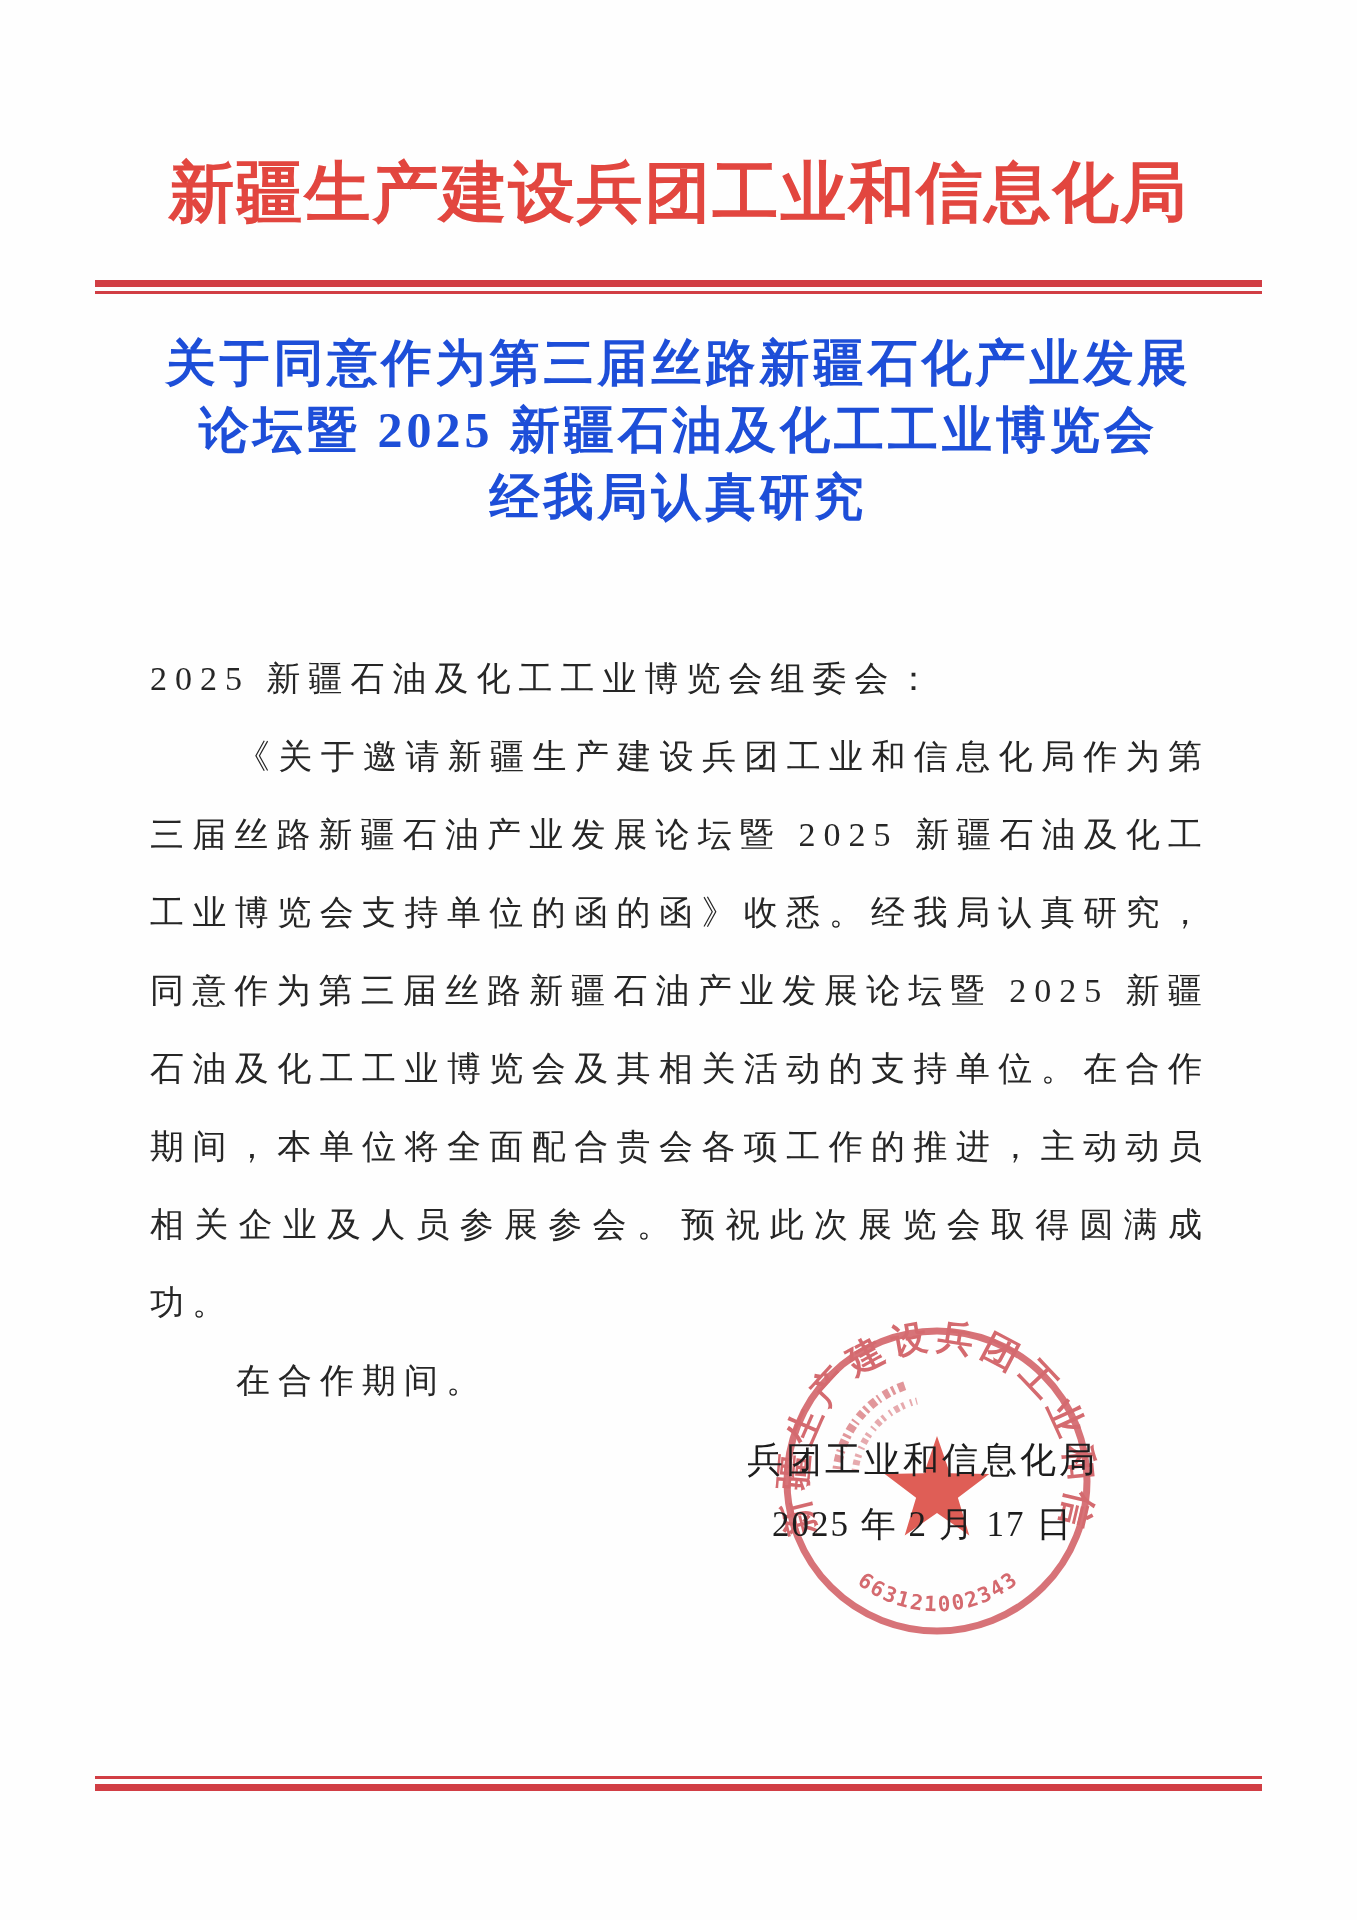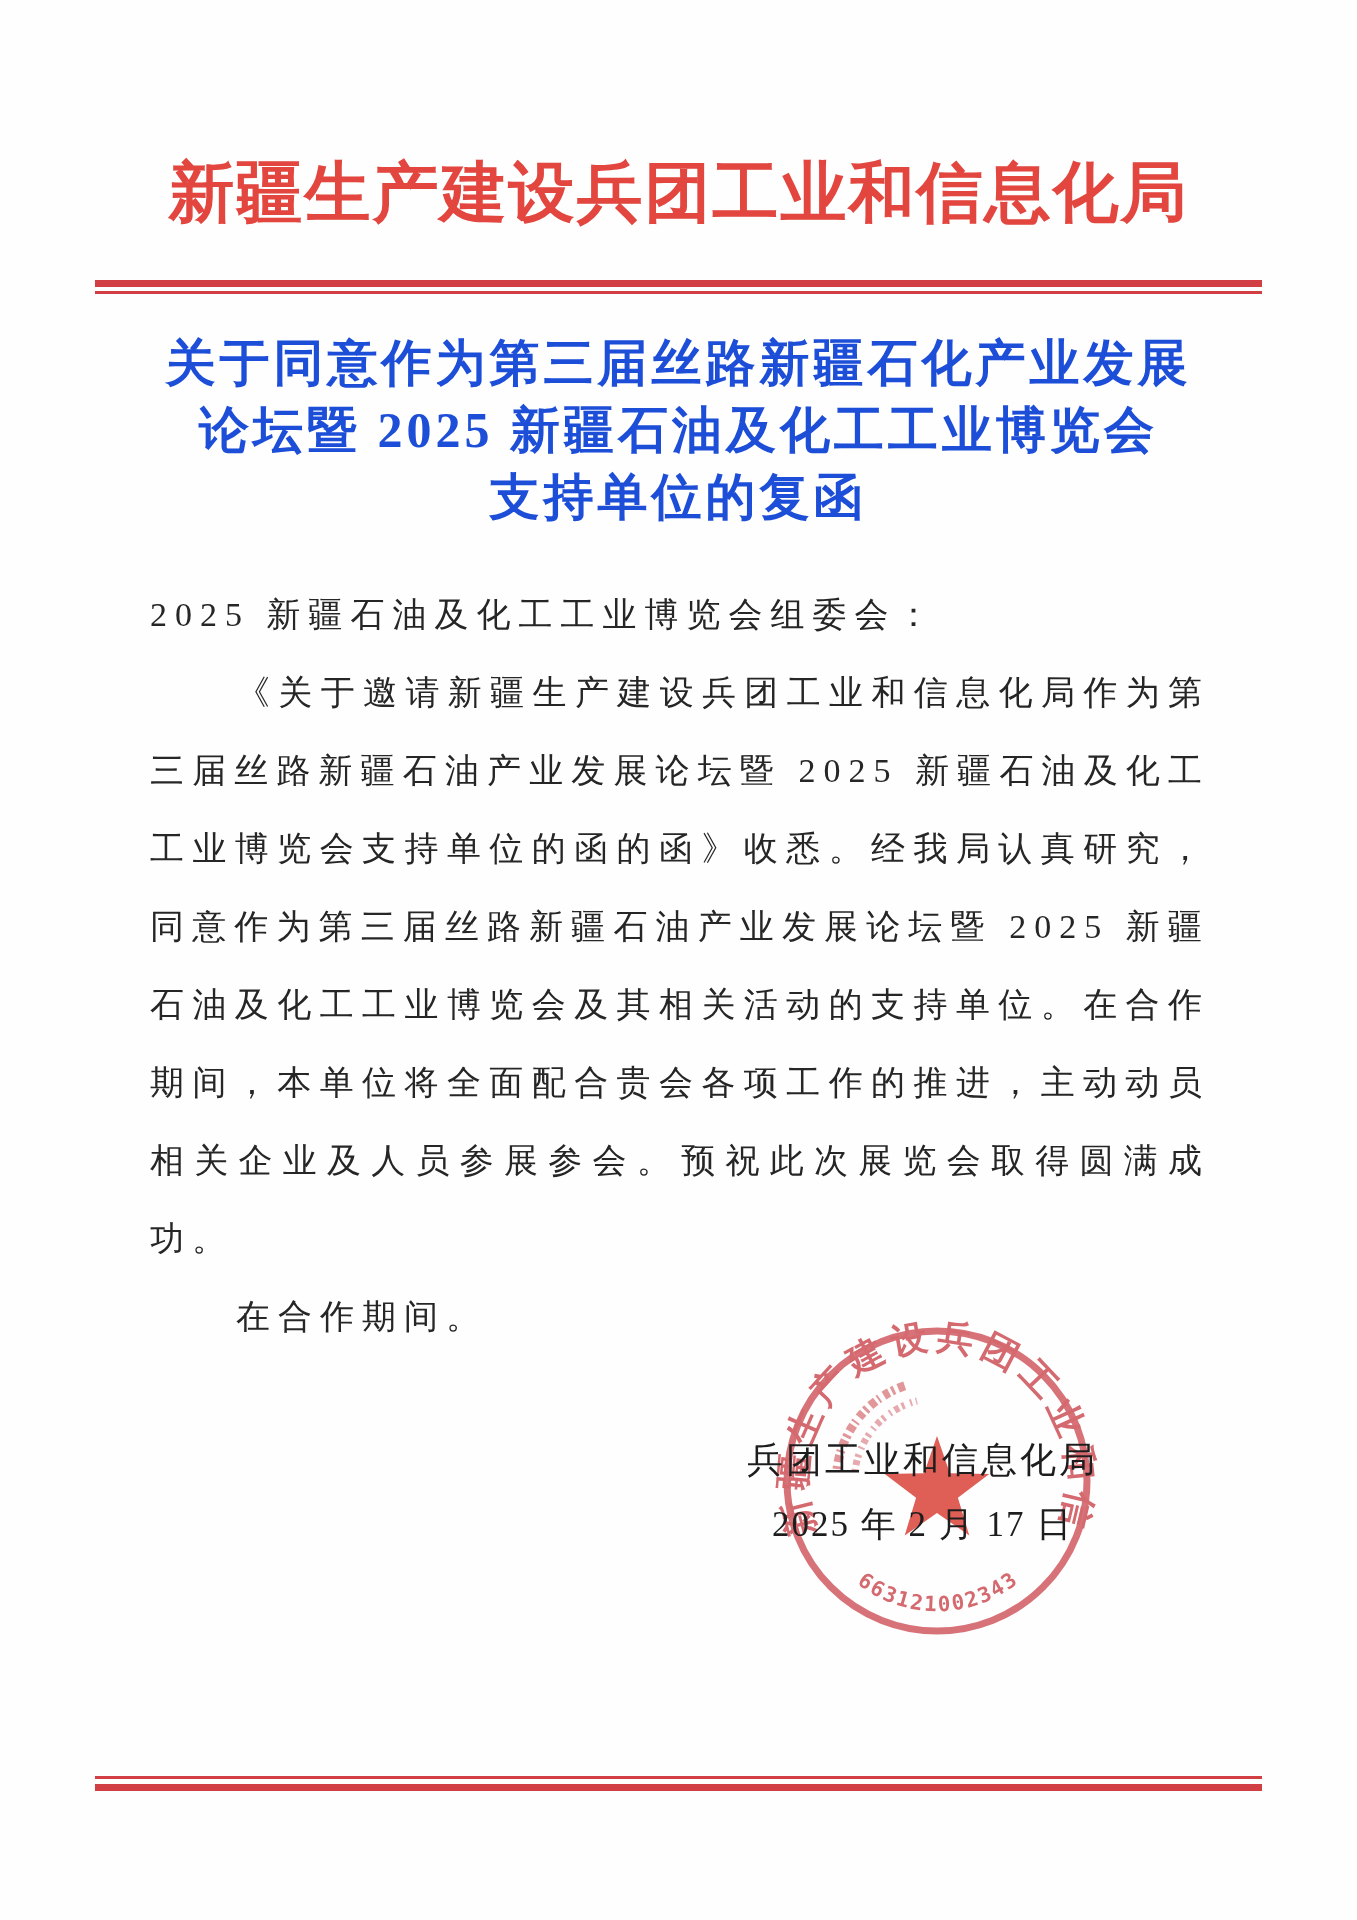--- a/index.html
+++ b/index.html
@@ -26,21 +26,21 @@
   .rule-bot-thick { top:1784px; height:7px; }
   .doc-title {
     position:absolute; top:330px; left:0; right:0;
     text-align:center;
     font-size:50px; font-weight:700;
     color:#1d4ed8;
     letter-spacing:4px;
     line-height:67px;
   }
   .body-text {
-    position:absolute; top:576px; left:150px; width:1060px;
+    position:absolute; top:640px; left:150px; width:1060px;
     font-size:34px; color:#262626;
     letter-spacing:8px;
     line-height:78px;
     text-align:justify;
   }
   .body-text .indent { text-indent:86px; }
   .signature-block {
     position:absolute; top:1400px; left:670px; width:505px;
     text-align:center; z-index:2;
     color:#1d1d1d;
@@ -58,21 +58,21 @@
 <div class="page">
 
   <div class="org-header">新疆生产建设兵团工业和信息化局</div>
 
   <div class="rule rule-top-thick"></div>
   <div class="rule rule-top-thin"></div>
 
   <div class="doc-title">
     <div>关于同意作为第三届丝路新疆石化产业发展</div>
     <div>论坛暨 2025 新疆石油及化工工业博览会</div>
-    <div>支持单位的复函</div>
+    <div>经我局认真研究</div>
   </div>
 
   <div class="body-text">
     <div>2025 新疆石油及化工工业博览会组委会：</div>
     <div class="indent">《关于邀请新疆生产建设兵团工业和信息化局作为第三届丝路新疆石油产业发展论坛暨 2025 新疆石油及化工工业博览会支持单位的函的函》收悉。经我局认真研究，同意作为第三届丝路新疆石油产业发展论坛暨 2025 新疆石油及化工工业博览会及其相关活动的支持单位。在合作期间，本单位将全面配合贵会各项工作的推进，主动动员相关企业及人员参展参会。预祝此次展览会取得圆满成功。</div>
     <div class="indent">在合作期间。</div>
   </div>
 
   <svg class="seal" viewBox="-167 -167 334 334">
     <g opacity="0.82">

